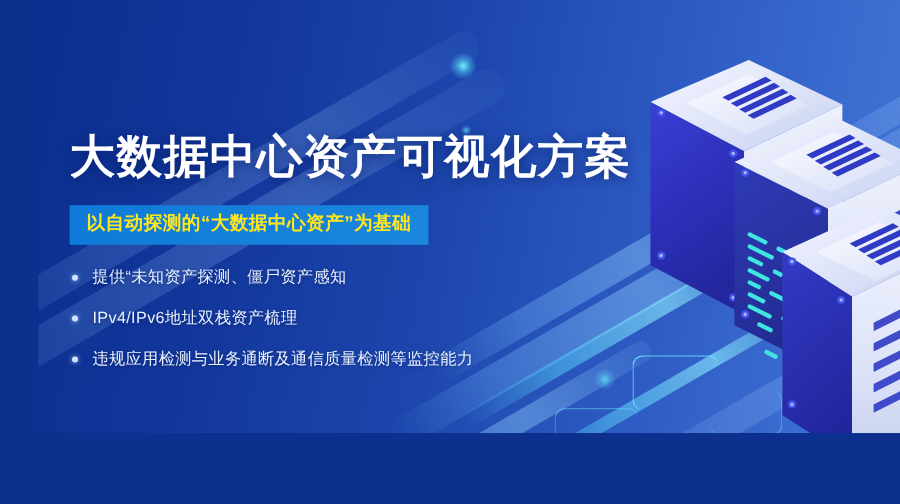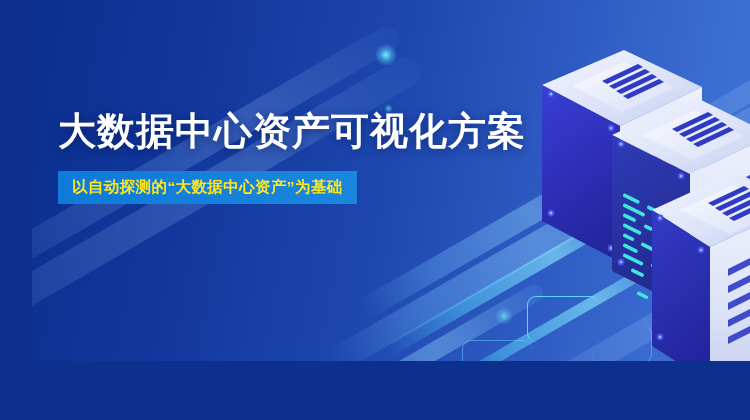--- a/index.html
+++ b/index.html
@@ -254,15 +254,29 @@
   </div>
 
   <div class="content">
 
     <div class="title">大数据中心资产可视化方案</div>
 
     <div class="subtitle-bar">
       <span class="txt">以自动探测的“大数据中心资产”为基础</span>
     </div>
 
+    <ul class="bullets">
+      <li>
+        <span class="dot"></span>
+        <span class="btxt">提供“未知资产探测、僵尸资产感知</span>
+      </li>
+      <li>
+        <span class="dot"></span>
+        <span class="btxt">IPv4/IPv6地址双栈资产梳理</span>
+      </li>
+      <li>
+        <span class="dot"></span>
+        <span class="btxt">违规应用检测与业务通断及通信质量检测等监控能力</span>
+      </li>
+    </ul>
   </div>
 
 </div>
 
 </body></html>

